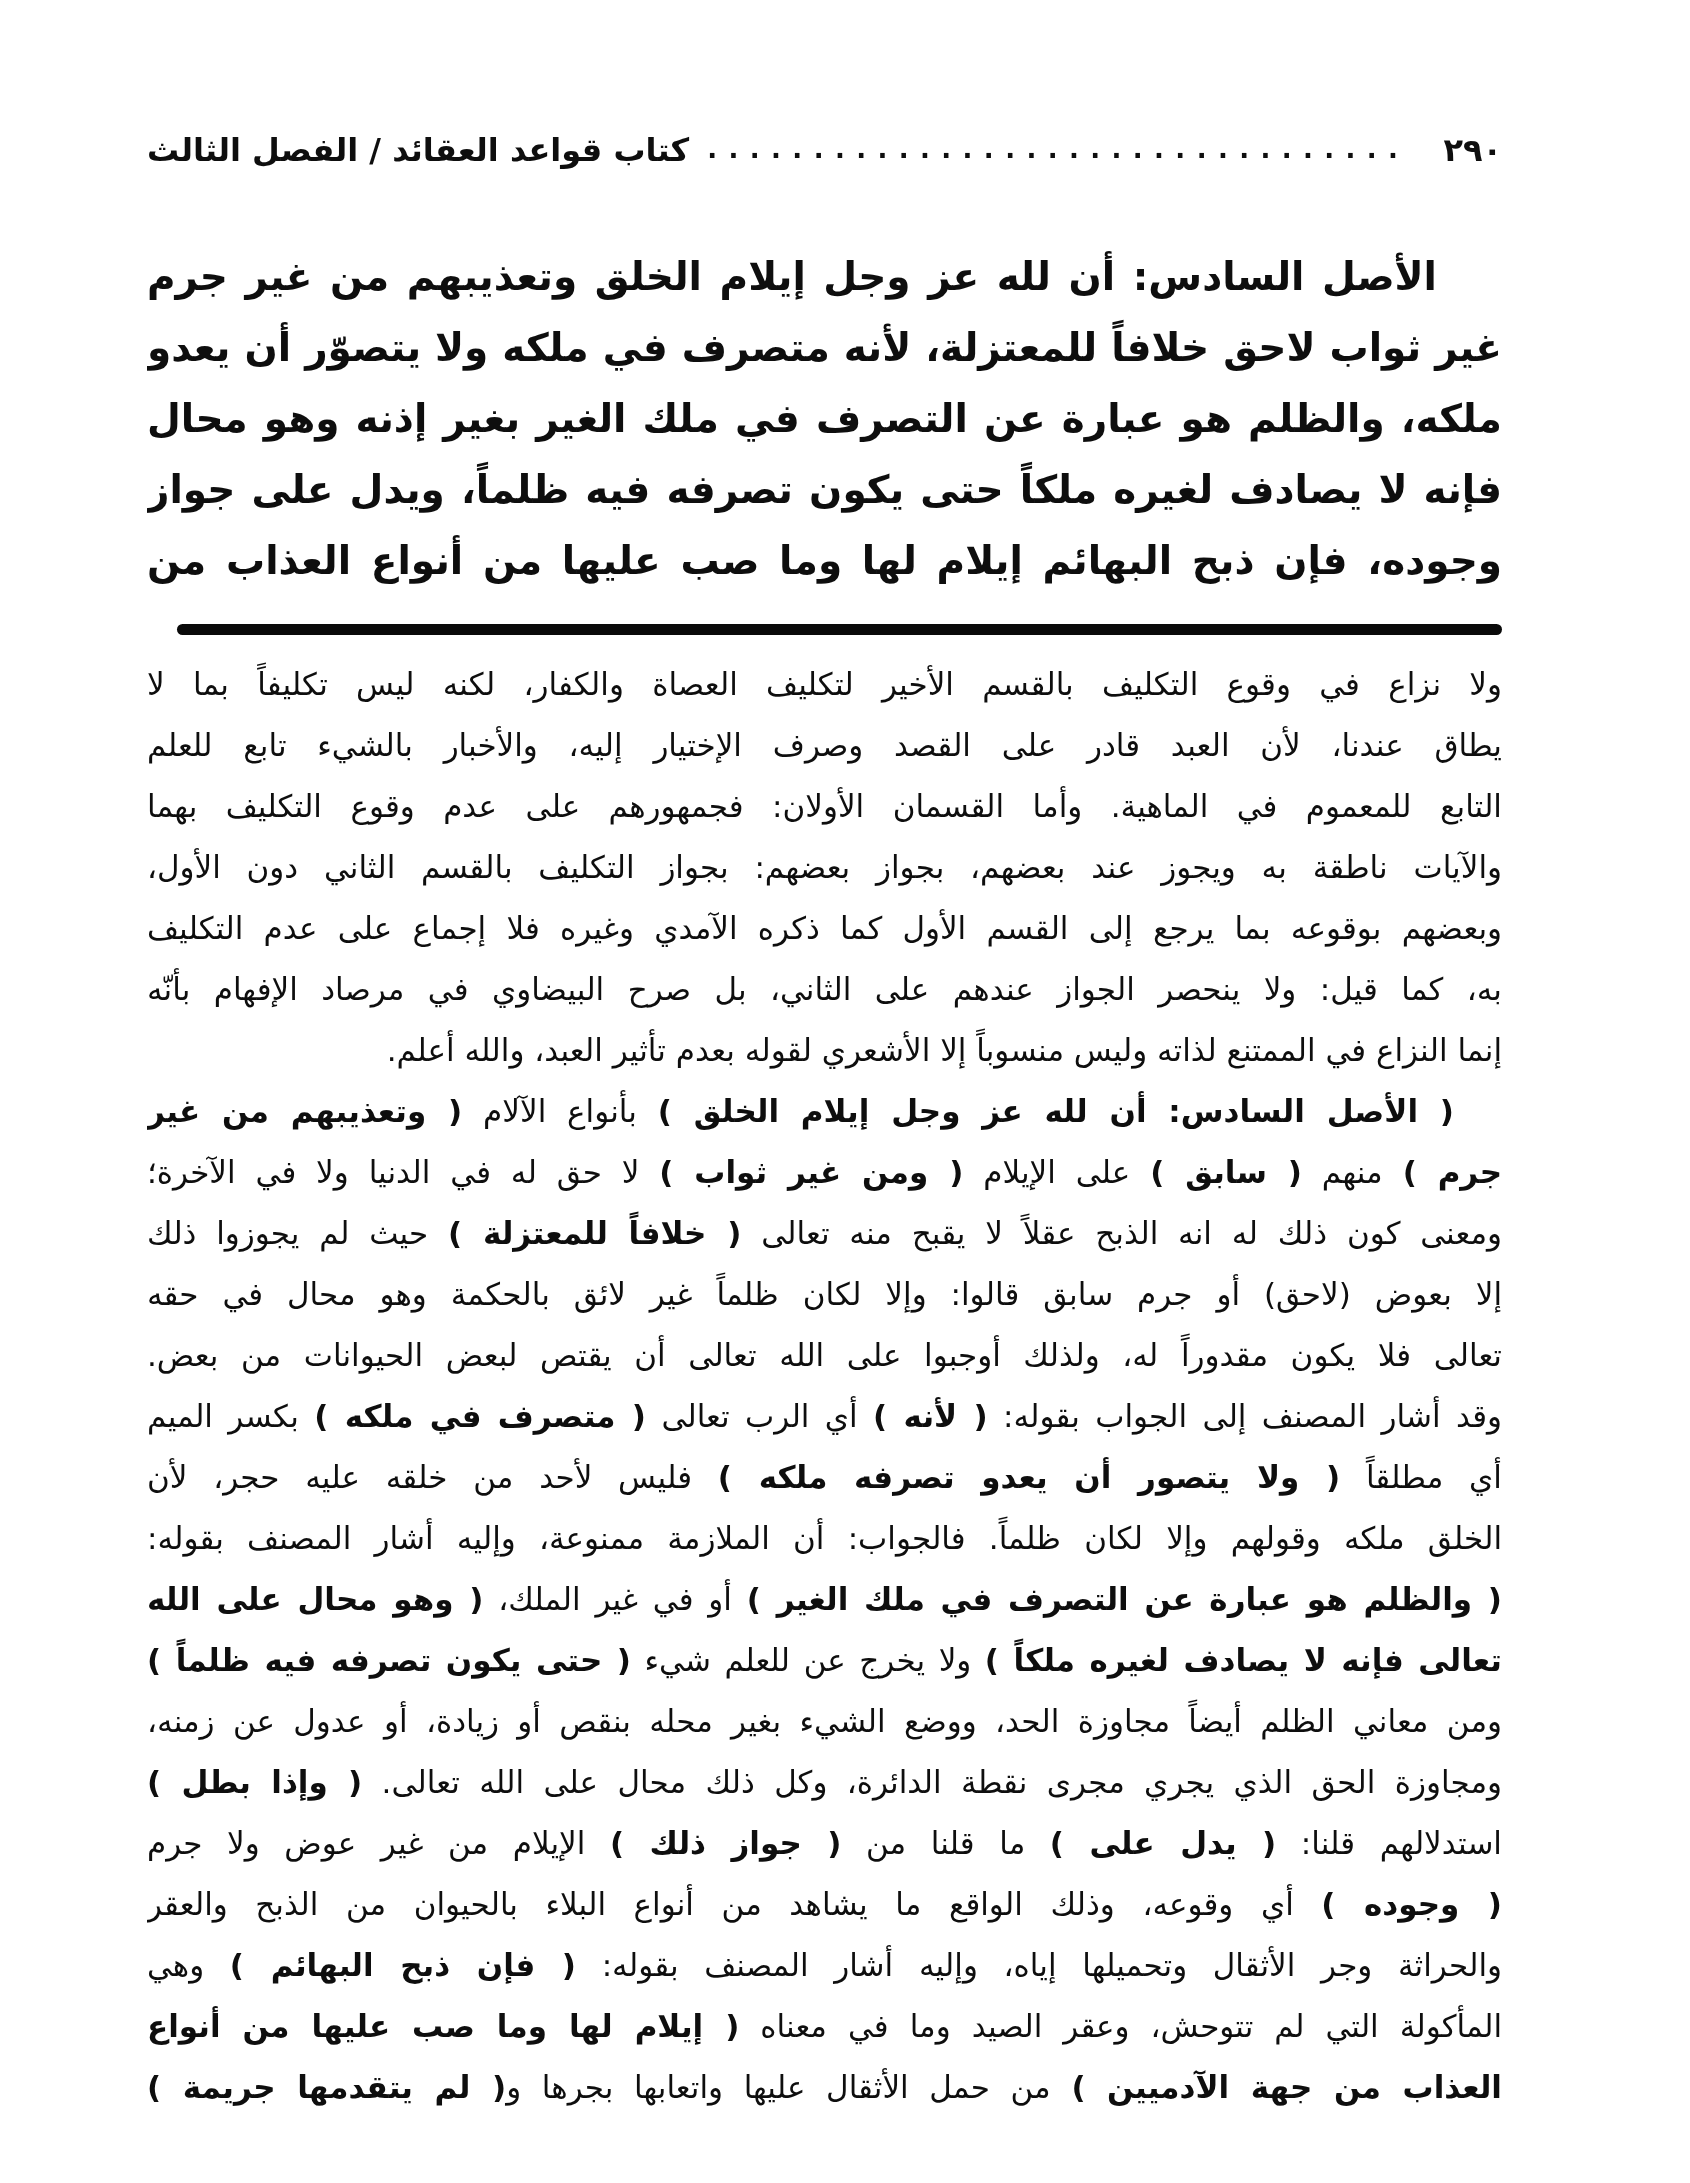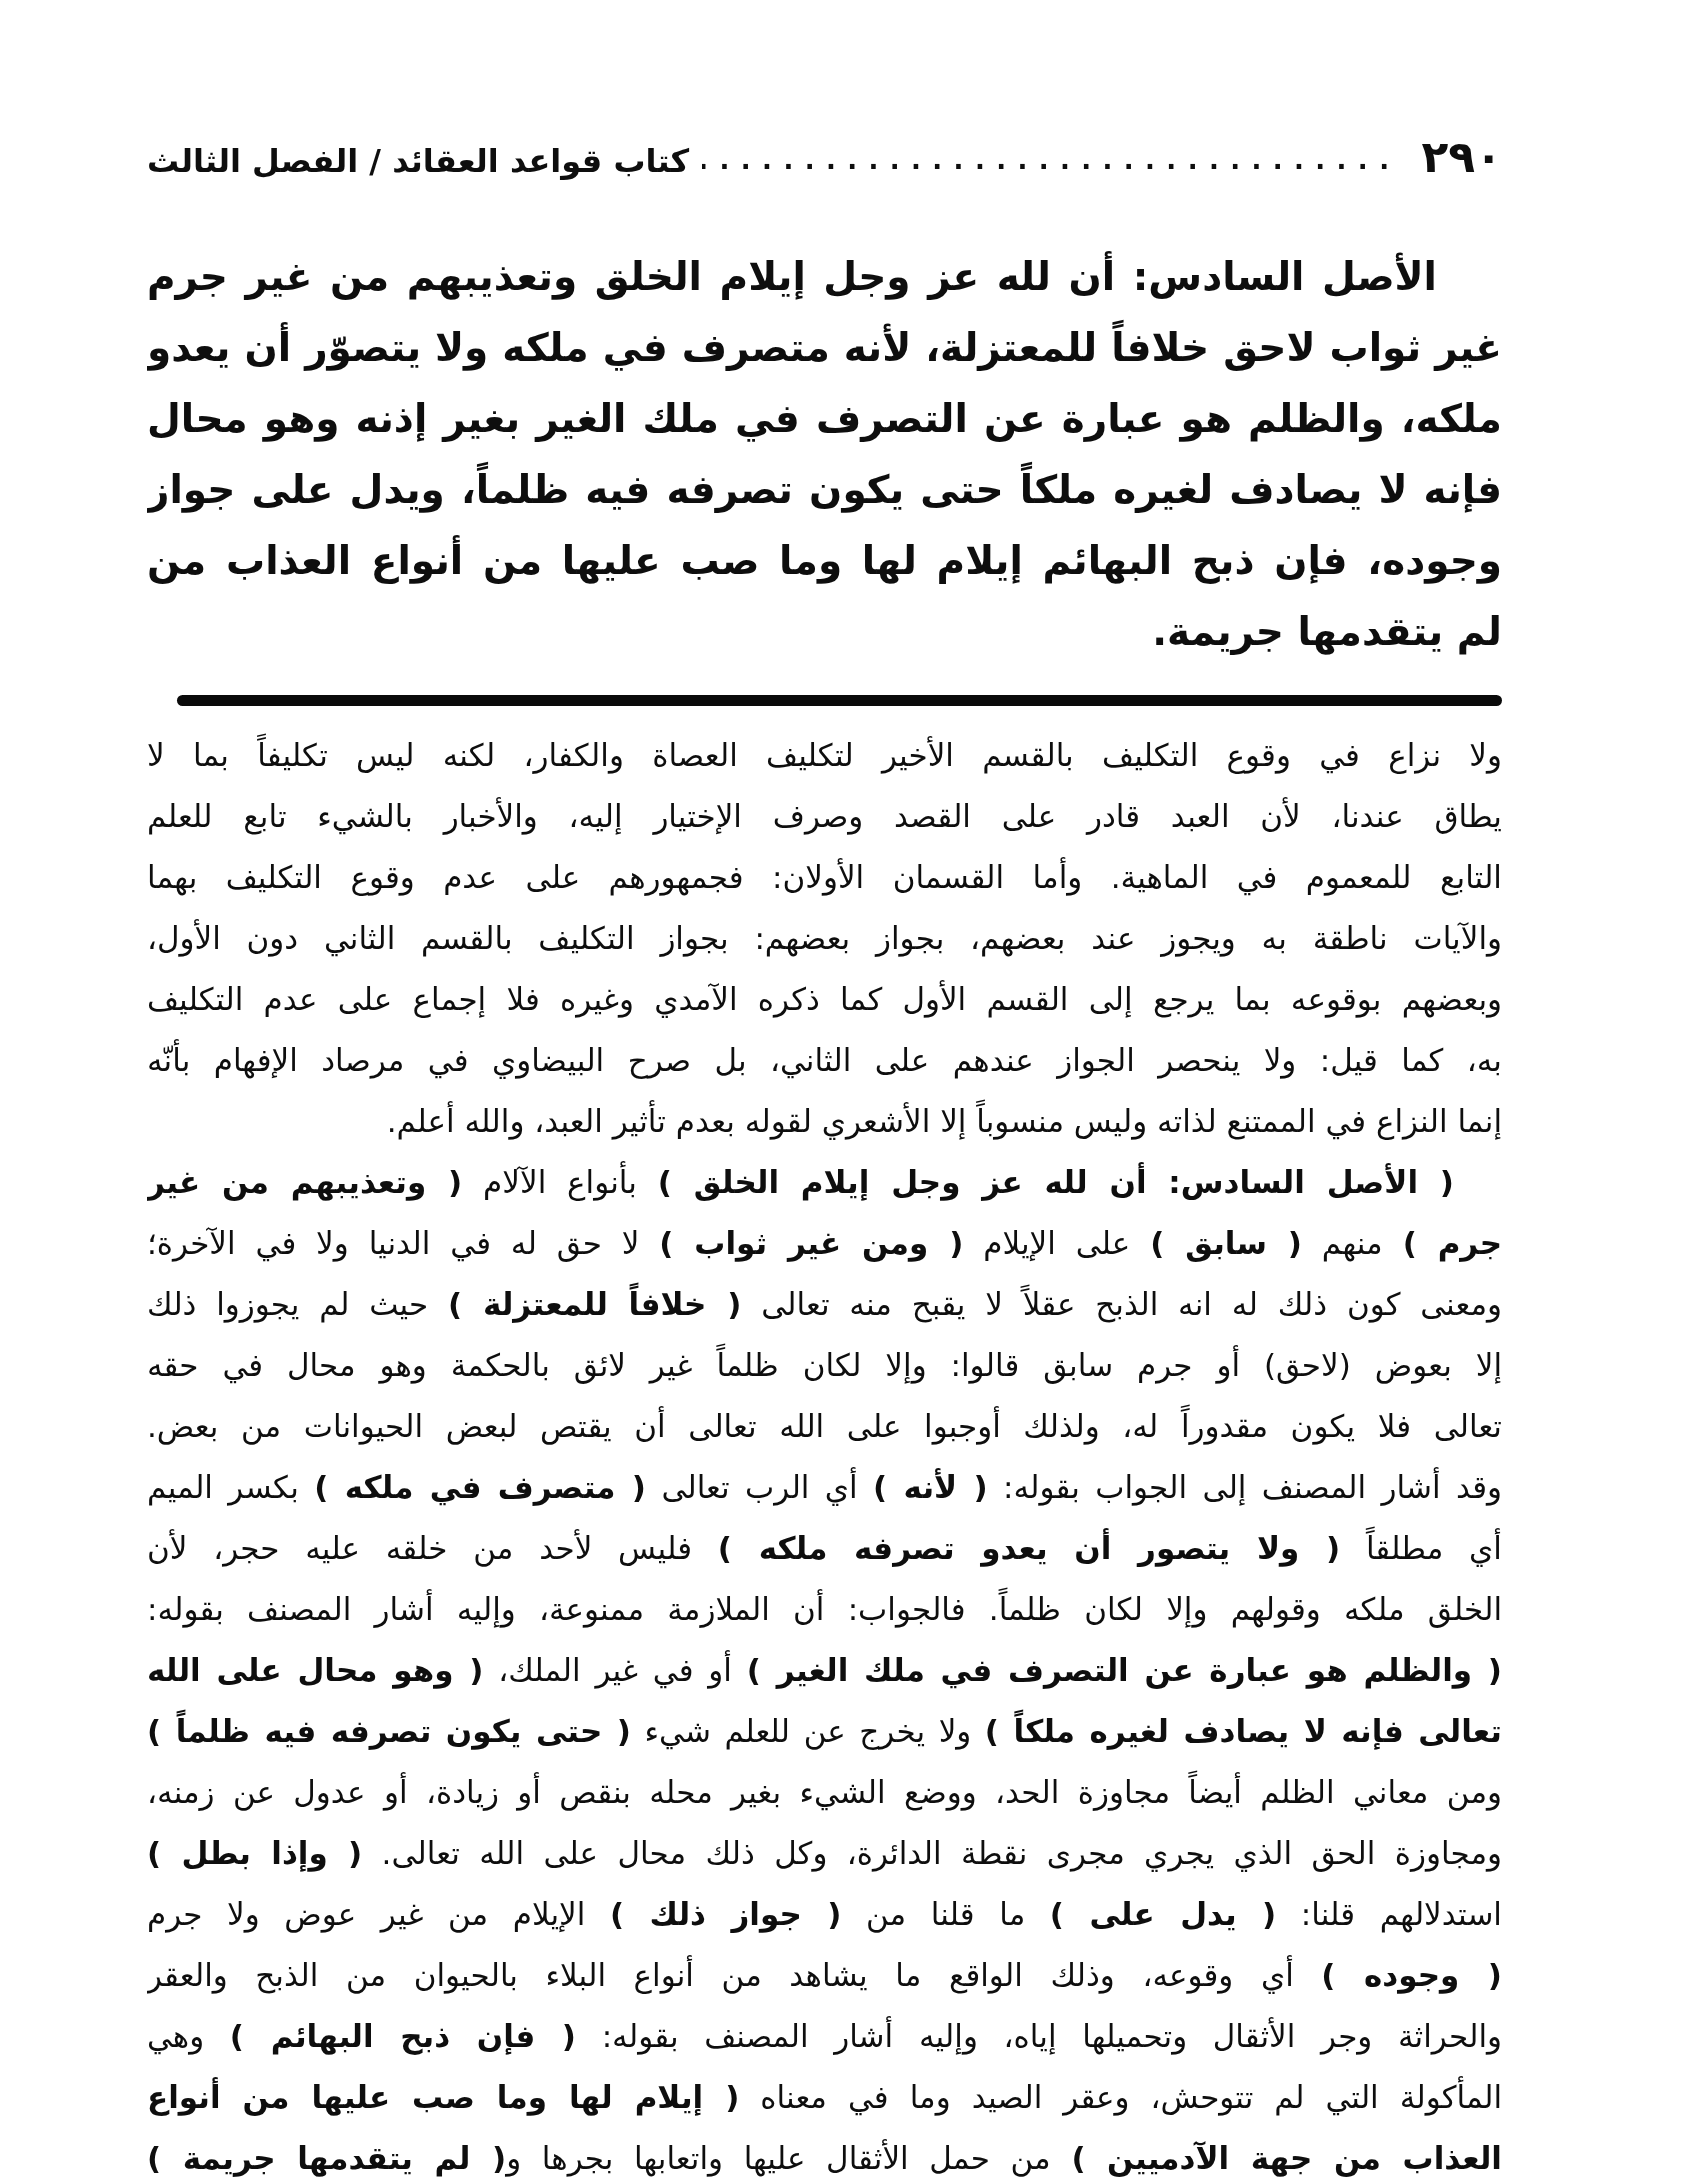--- a/index.html
+++ b/index.html
@@ -16,23 +16,23 @@
     overflow:hidden;
   }
   
   .header{
     display:flex;
     align-items:baseline;
     font-weight:700;
     height:52px;
   }
   .pagenum{
-    font-size:44px;
+    font-size:32px;
     flex:0 0 auto;
-    margin-left:21px;
+    margin-left:34px;
   }
   .dots{
     flex:1 1 auto;
     overflow:hidden;
     white-space:nowrap;
     font-size:26px;
     letter-spacing:11.4px;
     margin-left:13px;
     transform:translateY(-2.6px);
   }
@@ -86,21 +86,20 @@
     <span class="dots">........................................................</span>
     <span class="title">كتاب قواعد العقائد / الفصل الثالث</span>
   </div>
 
   <div class="matn">
       <div class="line indent"><span>الأصل السادس: أن لله عز وجل إيلام الخلق وتعذيبهم من غير جرم سابق ومن</span></div>
       <div class="line"><span>غير ثواب لاحق خلافاً للمعتزلة، لأنه متصرف في ملكه ولا يتصوّر أن يعدو تصرفه</span></div>
       <div class="line"><span>ملكه، والظلم هو عبارة عن التصرف في ملك الغير بغير إذنه وهو محال على الله تعالى،</span></div>
       <div class="line"><span>فإنه لا يصادف لغيره ملكاً حتى يكون تصرفه فيه ظلماً، ويدل على جواز ذلك</span></div>
       <div class="line"><span>وجوده، فإن ذبح البهائم إيلام لها وما صب عليها من أنواع العذاب من جهة الآدميين</span></div>
-      <div class="line last"><span>لم يتقدمها جريمة.</span></div>
     </div>
 
   <div class="sep"></div>
 
   <div class="commentary">
       <div class="line"><span>ولا نزاع في وقوع التكليف بالقسم الأخير لتكليف العصاة والكفار، لكنه ليس تكليفاً بما لا</span></div>
       <div class="line"><span>يطاق عندنا، لأن العبد قادر على القصد وصرف الإختيار إليه، والأخبار بالشيء تابع للعلم</span></div>
       <div class="line"><span>التابع للمعموم في الماهية. وأما القسمان الأولان: فجمهورهم على عدم وقوع التكليف بهما</span></div>
       <div class="line"><span>والآيات ناطقة به ويجوز عند بعضهم، بجواز بعضهم: بجواز التكليف بالقسم الثاني دون الأول،</span></div>
       <div class="line"><span>وبعضهم بوقوعه بما يرجع إلى القسم الأول كما ذكره الآمدي وغيره فلا إجماع على عدم التكليف</span></div>

